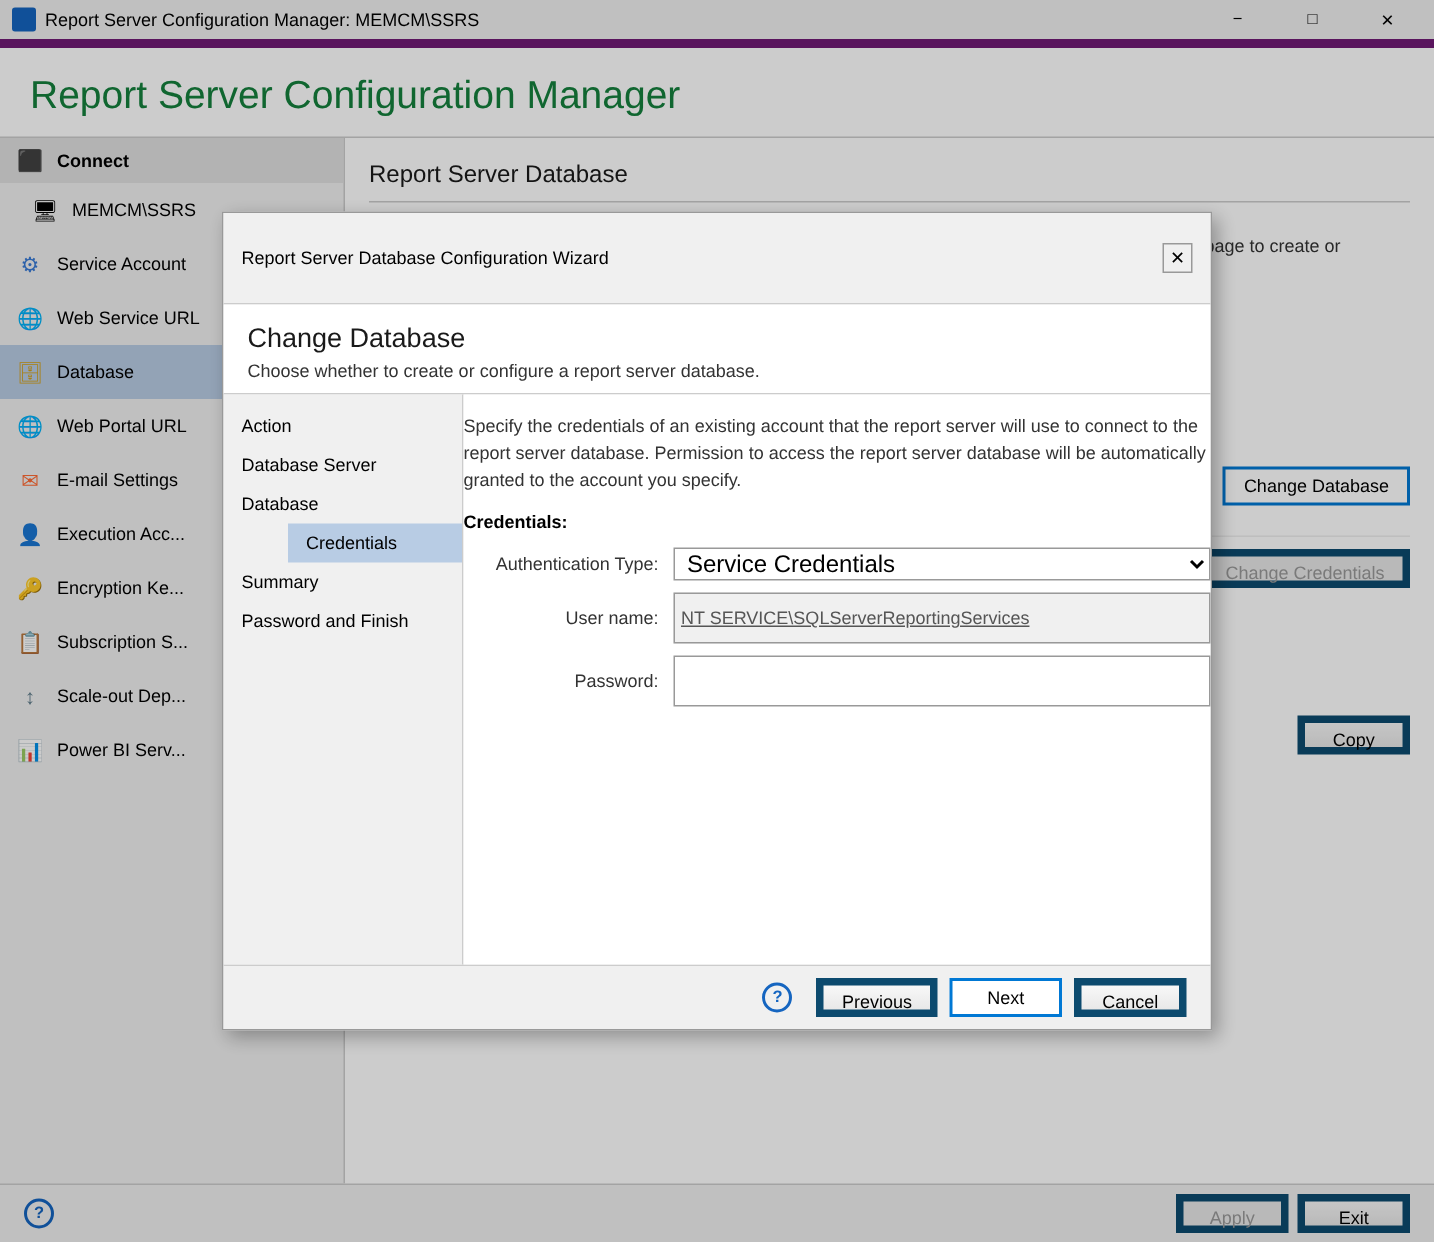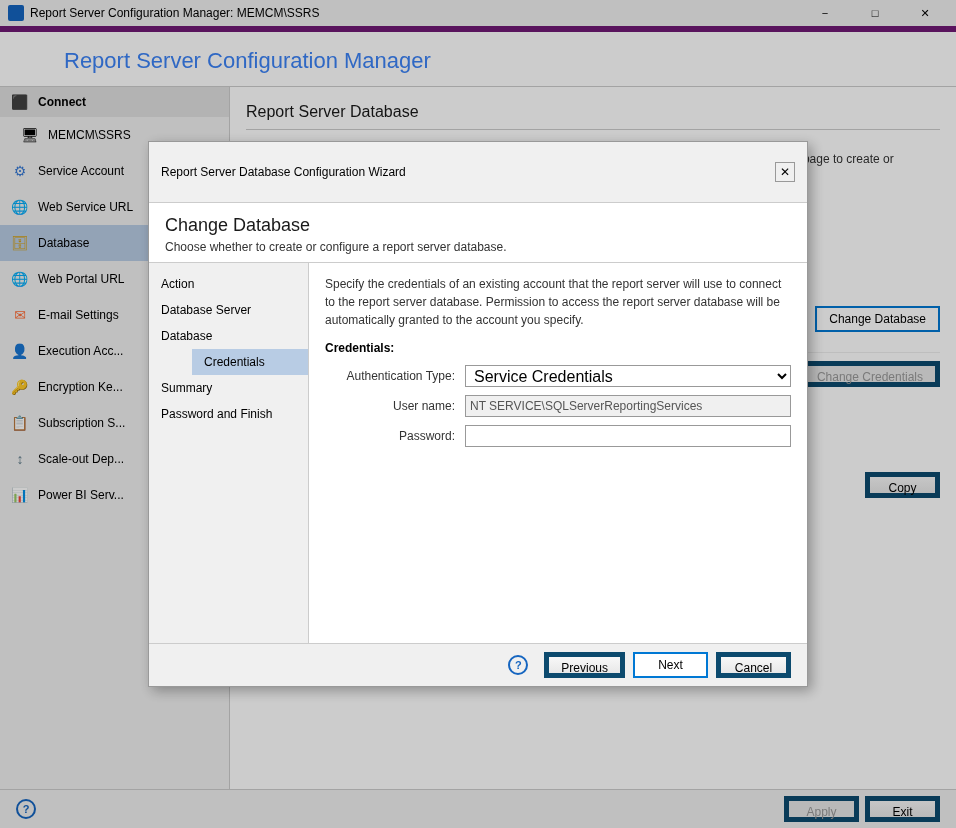--- a/index.html
+++ b/index.html
@@ -58,24 +58,23 @@
       flex-direction: column;
     }
 
     
     .app-header {
       background: white;
       padding: 16px 20px 12px 20px;
       border-bottom: 1px solid #ccc;
     }
     .app-header h1 {
-      font-size: 22px;
+      font-size: 26px;
       font-weight: 300;
-      color: #3b82f6;
-      margin-left: 44px;
+      color: #15803d;
     }
 
     
     .content-area {
       display: flex;
       flex: 1;
       overflow: hidden;
     }
 
     
@@ -289,21 +288,21 @@
       color: #000;
     }
     .modal-nav-item.active {
       background: #b8cce4;
       font-weight: 500;
       margin-left: 43px;
     }
 
     .modal-content {
       flex: 1;
-      padding: 12px 16px;
+      padding: 12px 0;
       background: white;
     }
 
     .modal-content p {
       font-size: 12px;
       color: #333;
       line-height: 1.5;
       margin-bottom: 12px;
     }
 
@@ -321,25 +320,26 @@
     }
     .form-label {
       width: 140px;
       font-size: 12px;
       color: #333;
       text-align: right;
       padding-right: 10px;
     }
     .form-control {
       flex: 1;
-      height: 22px;
+      height: 34px;
       border: 1px solid #999;
       padding: 0 4px;
       font-size: 12px;
       background: white;
+      text-decoration: underline;
     }
     .form-control[readonly], .form-control.readonly {
       background: #f0f0f0;
       color: #555;
     }
     .form-select {
       flex: 1;
       height: 22px;
       border: 1px solid #999;
       font-size: 16px;

